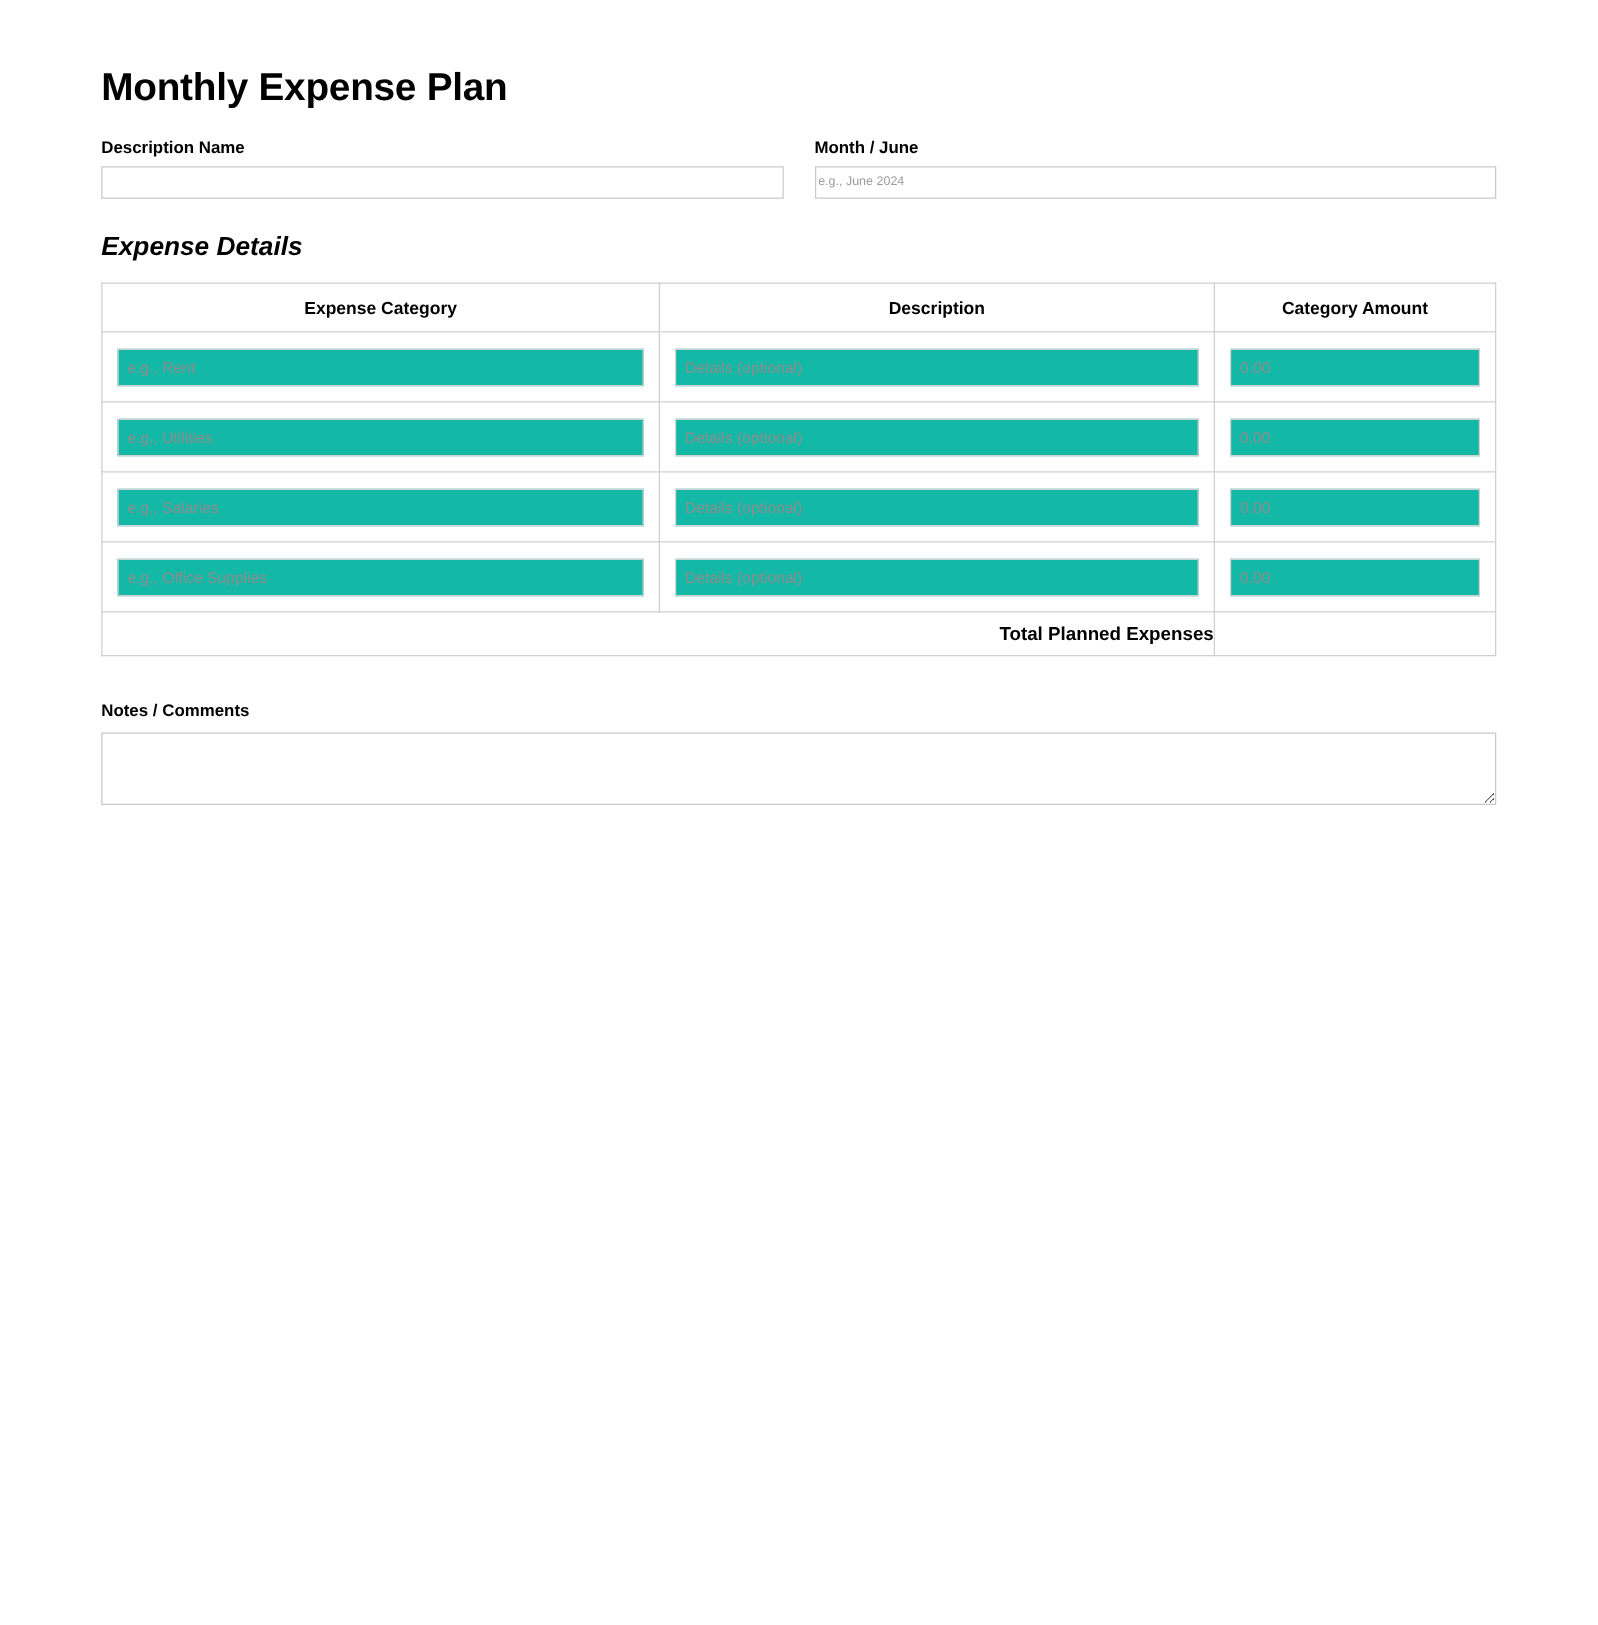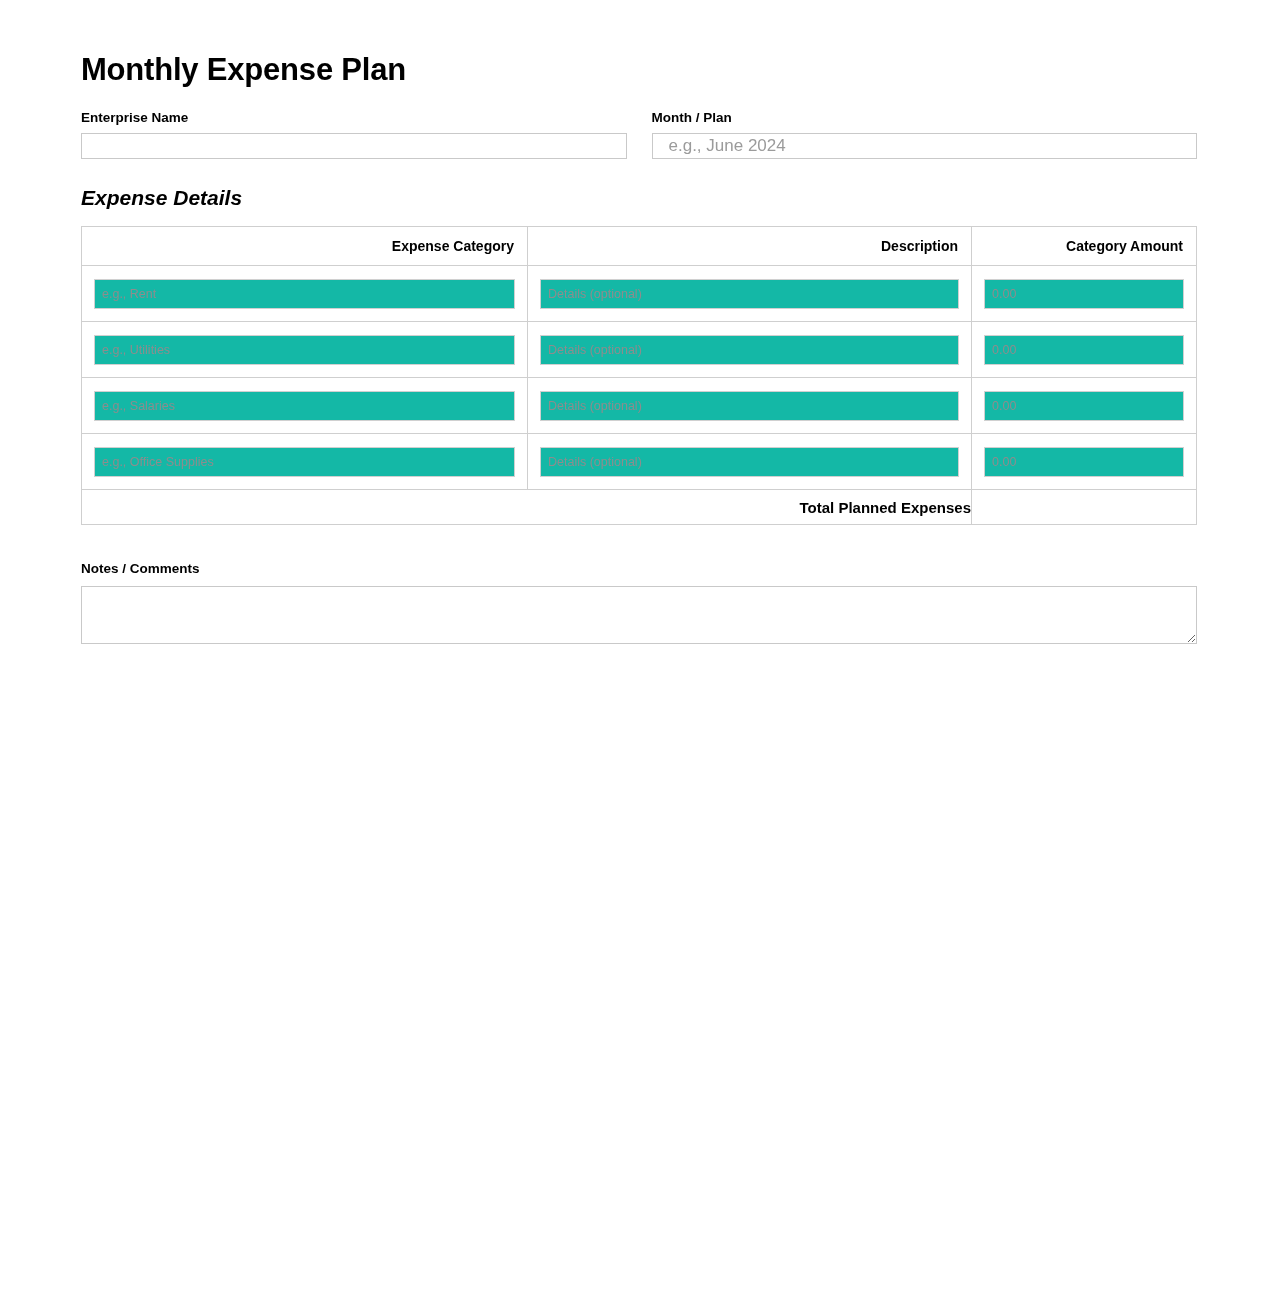--- a/index.html
+++ b/index.html
@@ -45,23 +45,23 @@
     font-size: 13.5px;
     font-weight: bold;
     line-height: 1.2;
     margin-bottom: 7px;
     color: #000;
   }
   .text-input {
     display: block;
     width: 100%;
     height: 26px;
-    padding: 3px 16px;
-    font-family: "Liberation Sans", sans-serif;
-    font-size: 17px;
+    padding: 3px 2px;
+    font-family: "Liberation Sans", sans-serif;
+    font-size: 10px;
     color: #333;
     background: #ffffff;
     border: 1px solid #c9c9c9;
     border-radius: 0;
     outline: none;
   }
   .text-input::placeholder { color: #9b9b9b; opacity: 1; }
 
   
   .section-heading {
@@ -79,21 +79,21 @@
     table-layout: fixed;
     background: #ffffff;
   }
   table.expense-table th,
   table.expense-table td {
     border: 1px solid #cfcfcf;
     padding: 0;
     vertical-align: middle;
   }
   table.expense-table th {
-    text-align: right;
+    text-align: center;
     font-size: 14px;
     font-weight: bold;
     height: 39px;
     padding: 0 13px;
     color: #000;
   }
   .col-category { width: 446px; }
   .col-description { width: 444px; }
   .col-amount { width: auto; }
 
@@ -158,26 +158,26 @@
 </head>
 <body>
 
 <div class="page">
 
   <h1 class="page-title">Monthly Expense Plan</h1>
 
   <div class="top-form">
 
     <div class="field">
-      <label class="field-label">Enterprise Name</label>
+      <label class="field-label">Description Name</label>
       <input class="text-input" type="text" placeholder="" value="" style="">
     </div>
 
     <div class="field">
-      <label class="field-label">Month / Plan</label>
+      <label class="field-label">Month / June</label>
       <input class="text-input" type="text" placeholder="e.g., June 2024" value="" style="">
     </div>
 
   </div>
 
   <h2 class="section-heading">Expense Details</h2>
 
   <table class="expense-table">
     <colgroup>
       <col class="col-category">

